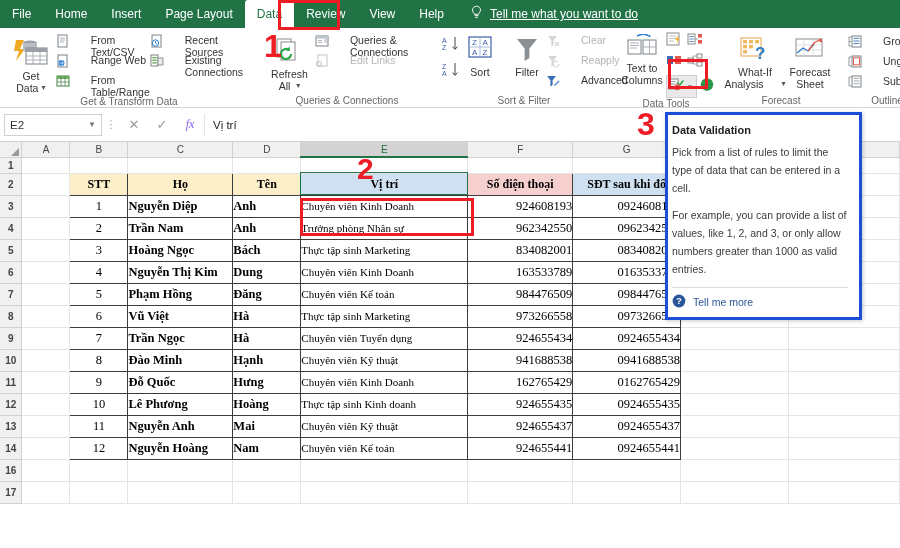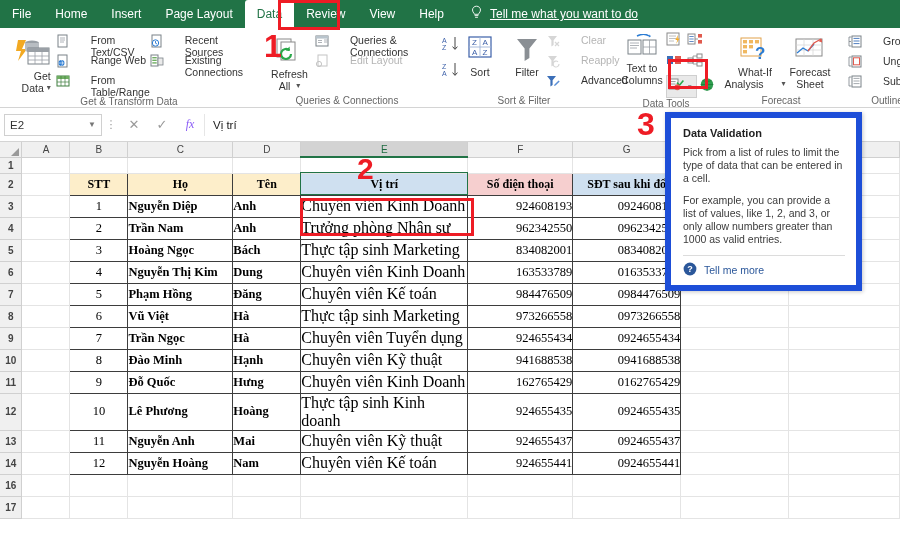--- a/index.html
+++ b/index.html
@@ -91,43 +91,43 @@
   .hdrcell {
     font-weight:bold; text-align:center; font-size:12px;
     border:1px solid #3d3d3d; font-family:"Liberation Serif", serif;
   }
   .hdr-cream { background:#fdeeca; }
   .hdr-blue  { background:#cfe0f0; }
   .hdr-pink  { background:#f6cfcf; }
   .b-name { font-weight:bold; font-size:12.5px; font-family:"Liberation Serif", serif; text-align:left; padding-left:6px;
             border:1px solid #3d3d3d; }
   .c-num  { font-size:12.5px; font-family:"Liberation Serif", serif; text-align:center; border:1px solid #3d3d3d; }
-  .c-txt  { font-size:16px; font-family:"Liberation Serif", serif; text-align:left; padding-left:6px; border:1px solid #3d3d3d; }
+  .c-txt  { font-size:11px; font-family:"Liberation Serif", serif; text-align:left; padding-left:6px; border:1px solid #3d3d3d; }
   .c-rt   { font-size:12.5px; font-family:"Liberation Serif", serif; text-align:right; padding-right:5px; border:1px solid #3d3d3d; }
 
   
   #sel-e2 {
     position:absolute; border:1.5px solid #217346; pointer-events:none; z-index:2;
   }
 
   
   .redbox { position:absolute; border:3px solid #ee1c25; z-index:30; pointer-events:none; }
   .rednum {
     position:absolute; color:#ee1c25; font-weight:bold;
     font-family:"Liberation Sans", sans-serif; z-index:31; line-height:1;
   }
 
   
   #tooltip {
     position:absolute; left:665px; top:112px; width:197px;
-    background:#ffffff; border:6px solid #1d4ed8; box-shadow:1px 1px 4px rgba(0,0,0,0.22);
-    padding:9px 11px 7px 12px; z-index:40;
+    background:#ffffff; border:3px solid #1d4ed8; box-shadow:1px 1px 4px rgba(0,0,0,0.22);
+    padding:9px 11px 7px 4px; z-index:40;
   }
   #tooltip .tt-title { font-size:11px; font-weight:bold; color:#1f1f1f; margin-bottom:7px; }
-  #tooltip .tt-p { font-size:10.5px; color:#3b3b3b; line-height:13px; margin-bottom:9px; }
+  #tooltip .tt-p { font-size:10.5px; color:#3b3b3b; line-height:18px; margin-bottom:9px; }
   #tooltip .tt-div { border-top:1px solid #dcdcdc; margin:2px 0 6px 0; }
   #tooltip .tt-more { display:flex; align-items:center; gap:7px; font-size:10.5px; color:#2b579a; }
 </style>
 </head>
 <body>
 
 <div id="ribbon-tabs">
   <div class="rtab">File</div>
   <div class="rtab">Home</div>
   <div class="rtab">Insert</div>
@@ -144,21 +144,21 @@
         </svg>
     </span>
     <span class="lbl">Tell me what you want to do</span>
   </div>
 </div>
 
 <div id="ribbon-body">
 
   <div class="rgroup" style="width:258px">
     <div class="gcontent">
-      <div class="bigbtn" style="width:52px;padding-top:6px;align-items:flex-end;">
+      <div class="bigbtn" style="width:52px;padding-top:6px;">
         <span class="ico">
           <svg width="36" height="30" viewBox="0 0 36 30">
             <path d="M3 2 L11 2 L7 11 L12 11 L3 23 L6 13 L1 13 Z" fill="#f2a922"></path>
             <ellipse cx="17" cy="5" rx="7" ry="2.6" fill="#9aa0a6"></ellipse>
             <path d="M10 5 v7 a7 2.6 0 0 0 14 0 V5" fill="#b8bdc2"></path>
             <rect x="13" y="10" width="21" height="16" fill="#ffffff" stroke="#7a8288" stroke-width="1"></rect>
             <rect x="13" y="10" width="21" height="4" fill="#9aa0a6"></rect>
             <path d="M20 10 v16 M27 10 v16 M13 18 h21 M13 22 h21" stroke="#9aa0a6" stroke-width="0.8"></path>
           </svg>
         </span>
@@ -258,21 +258,21 @@
           </span>
           <span>Queries &amp; Connections</span>
         </div>
         <div class="smallrow dim">
           <span class="ico">
             <svg width="14" height="14" viewBox="0 0 14 14">
                 <rect x="3" y="1" width="9" height="11" fill="#fff" stroke="#c4c4c4" stroke-width="1"></rect>
                 <circle cx="4" cy="10" r="2.6" fill="none" stroke="#c4c4c4" stroke-width="1"></circle>
               </svg>
           </span>
-          <span>Edit Layout</span>
+          <span>Edit Links</span>
         </div>
       </div>
     </div>
     <div class="gtitle">Queries &amp; Connections</div>
   </div>
   <div class="gsep"></div>
 
   <div class="rgroup" style="width:176px">
     <div class="gcontent">
       <div style="display:flex;flex-direction:column;justify-content:center;padding-top:4px;gap:6px;width:26px;">

